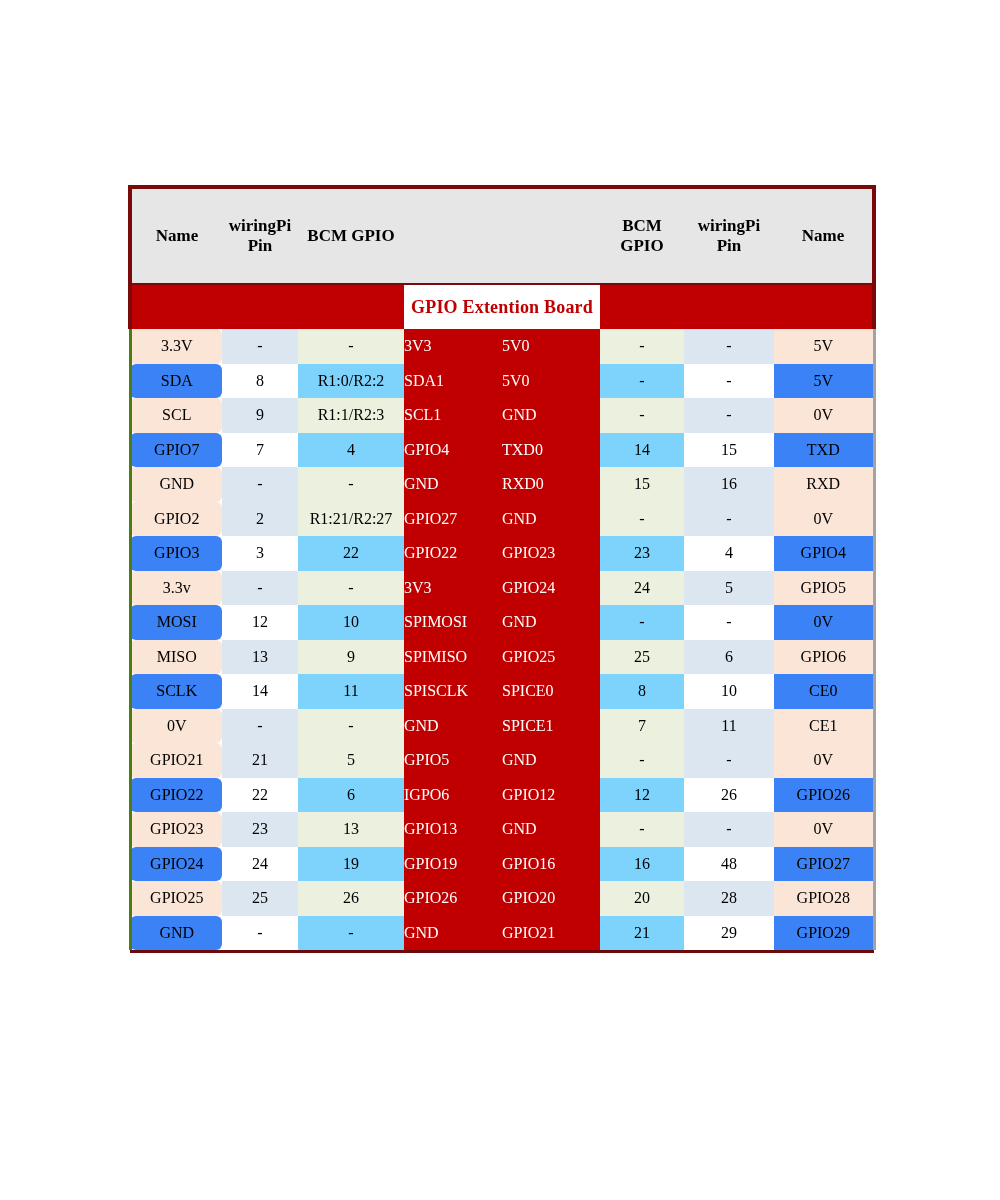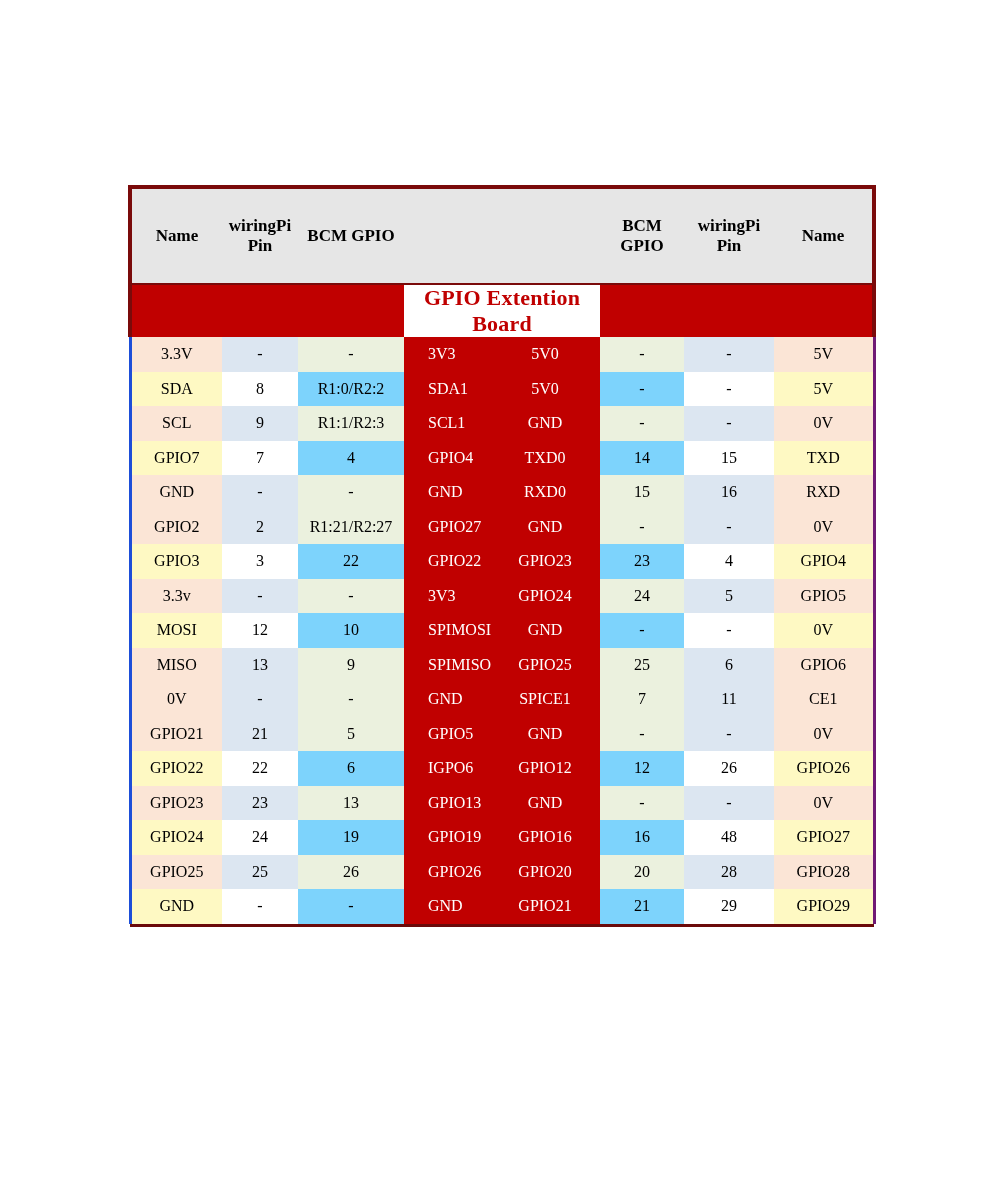--- a/index.html
+++ b/index.html
@@ -61,52 +61,52 @@
   .title-band td {
     height: 44px;
     background: #c00000;
     vertical-align: middle;
     text-align: center;
   }
   .title-band td.title-cell {
     background: #ffffff;
     color: #c00000;
     font-weight: bold;
-    font-size: 22px;
+    font-size: 18px;
     letter-spacing: 0.2px;
   }
   .title-band td.side-l { border-left: 4px solid #7a0a0a; }
   .title-band td.side-r { border-right: 4px solid #7a0a0a; }
 
   
   tr.data td {
     height: 34.5px;
     text-align: center;
     vertical-align: middle;
     font-size: 16px;
     color: #000;
     border: none;
   }
-  tr.data td.v-name { background: #fef9c3; }
+  tr.data td.v-name { background: #3b82f6; }
   tr.data td.v-wpi  { background: #ffffff; }
   tr.data td.v-bcm  { background: #7dd3fc; }
   tr.data.alt td.v-name { background: #fbe5d6; }
   tr.data.alt td.v-wpi  { background: #dce6f1; }
   tr.data.alt td.v-bcm  { background: #ebf1de; }
 
   tr.data td.red-l, tr.data td.red-r {
     background: #c00000;
     color: #ffffff;
     font-size: 16px;
   }
-  tr.data td.red-l { text-align: left;  padding-left: 24px; }
-  tr.data td.red-r { text-align: center; padding-right: 12px; }
-
-  tr.data td.side-l { border-left: 3px solid #1d4ed8; }
-  tr.data td.side-r { border-right: 3px solid #701a75; }
+  tr.data td.red-l { text-align: left;  padding-left: 0; }
+  tr.data td.red-r { text-align: left; padding-right: 12px; }
+
+  tr.data td.side-l { border-left: 3px solid #4d7c0f; border-radius: 6px; }
+  tr.data td.side-r { border-right: 3px solid #a3a3a3; }
 
   .bottom-rule td {
     height: 3px;
     padding: 0;
     background: #6b0a0a;
     border: none;
   }
   .outer-left  { border-left: 3px solid #6b0a0a; }
   .outer-right { border-right: 3px solid #6b0a0a; }
 </style>
@@ -236,20 +236,30 @@
           <tr class="data alt">
             <td class="v-name side-l outer-left">MISO</td>
             <td class="v-wpi">13</td>
             <td class="v-bcm">9</td>
             <td class="red-l">SPIMISO</td>
             <td class="red-r">GPIO25</td>
             <td class="v-bcm">25</td>
             <td class="v-wpi">6</td>
             <td class="v-name side-r outer-right">GPIO6</td>
           </tr>
+          <tr class="data">
+            <td class="v-name side-l outer-left">SCLK</td>
+            <td class="v-wpi">14</td>
+            <td class="v-bcm">11</td>
+            <td class="red-l">SPISCLK</td>
+            <td class="red-r">SPICE0</td>
+            <td class="v-bcm">8</td>
+            <td class="v-wpi">10</td>
+            <td class="v-name side-r outer-right">CE0</td>
+          </tr>
           <tr class="data alt">
             <td class="v-name side-l outer-left">0V</td>
             <td class="v-wpi">-</td>
             <td class="v-bcm">-</td>
             <td class="red-l">GND</td>
             <td class="red-r">SPICE1</td>
             <td class="v-bcm">7</td>
             <td class="v-wpi">11</td>
             <td class="v-name side-r outer-right">CE1</td>
           </tr>

